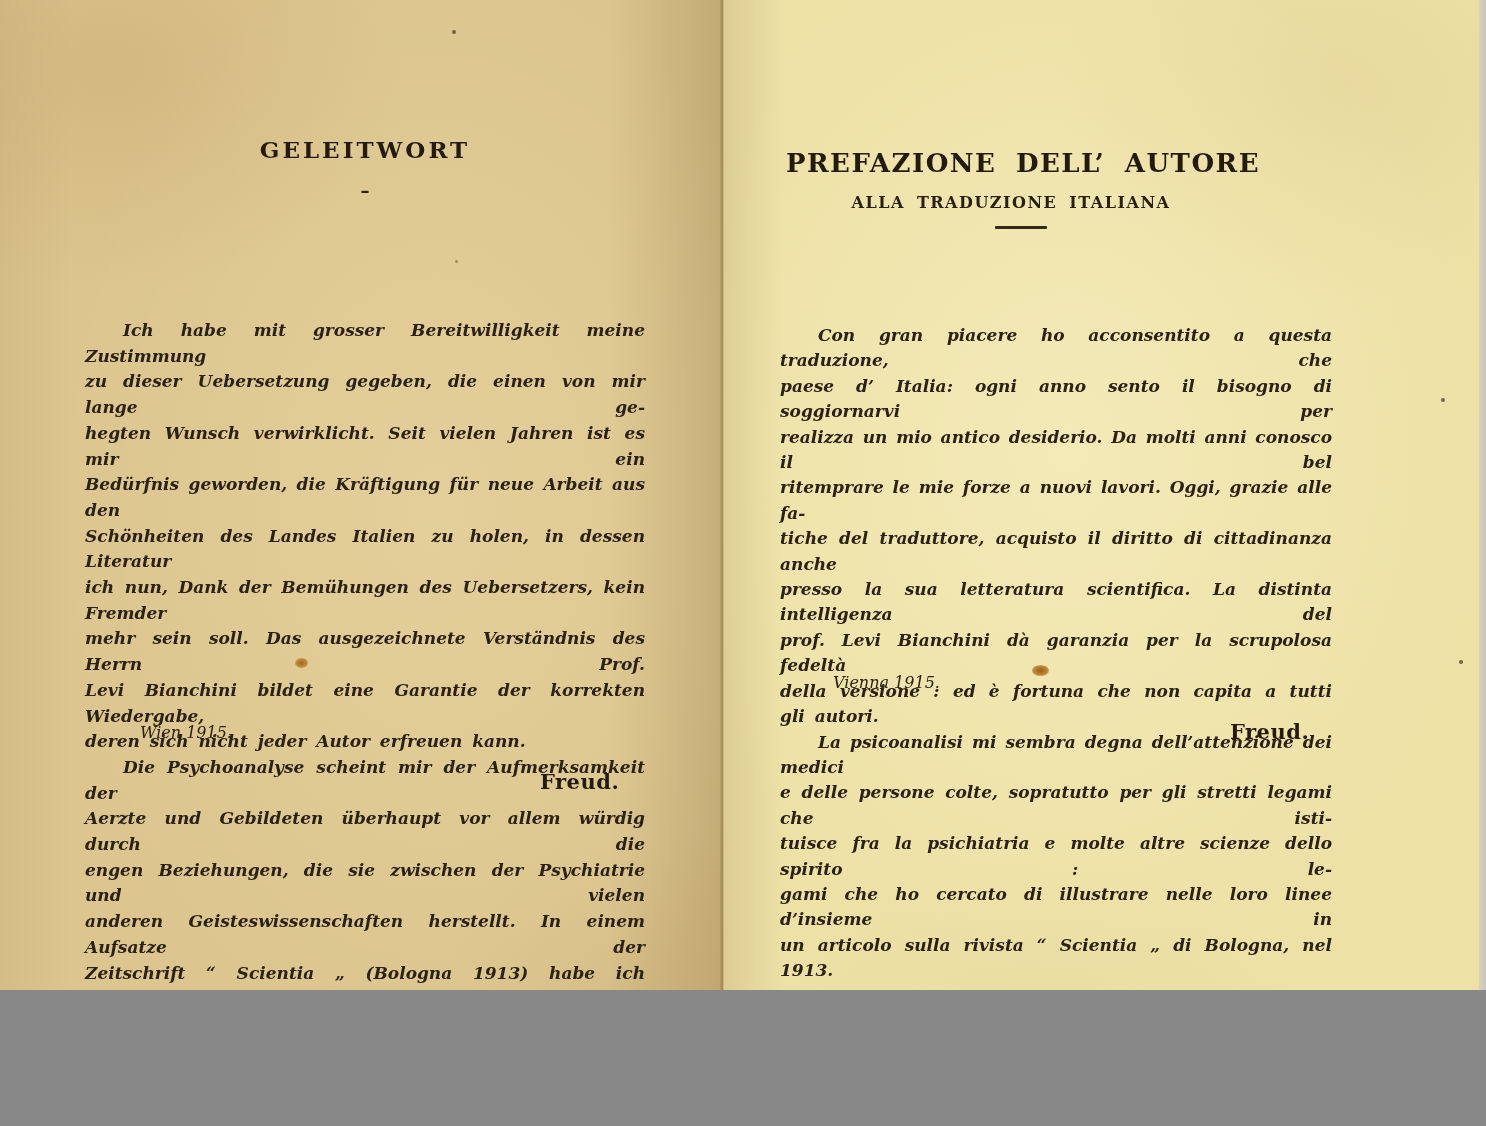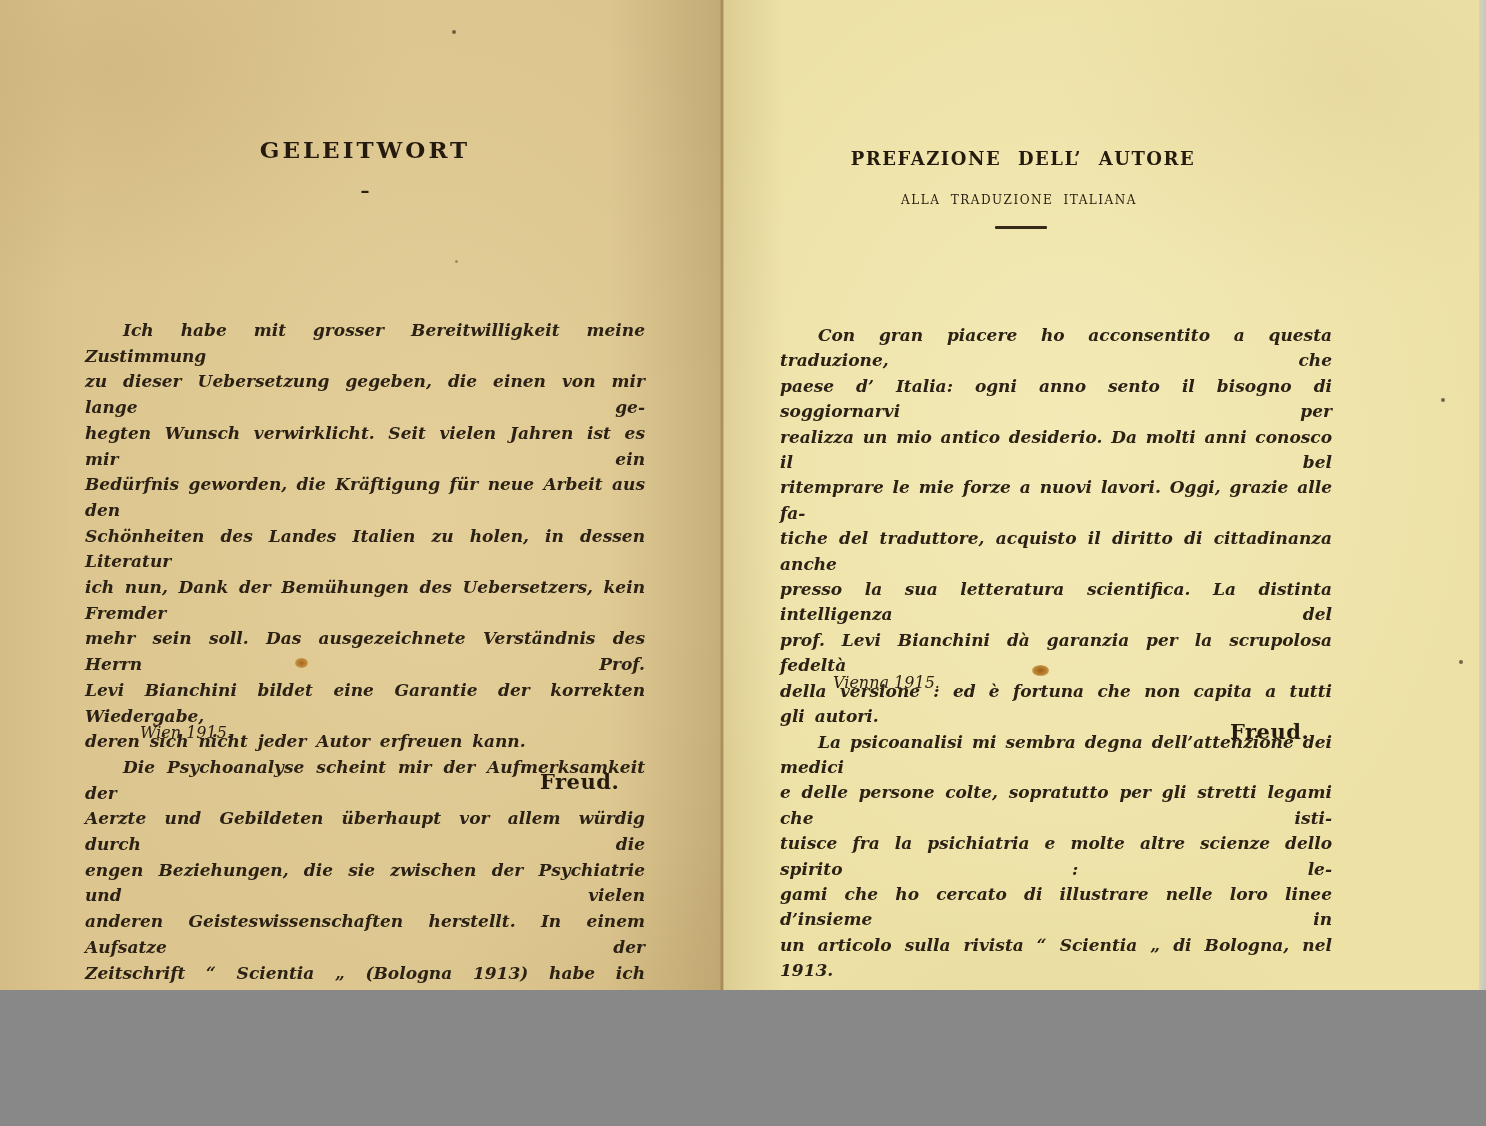--- a/index.html
+++ b/index.html
@@ -38,25 +38,25 @@
   }
 
   h1,h2,div,span,section{box-sizing:border-box;}
   .abs{position:absolute;}
 
   .title{
     margin:0;text-align:center;
     color:#241b0e;font-weight:bold;font-style:normal;
   }
   .page-left .title{left:85px;top:136px;width:560px;font-size:23px;letter-spacing:3px;}
-  .page-right .title{left:18px;top:148px;width:564px;font-size:18px;letter-spacing:1.5px;word-spacing:9px;}
+  .page-right .title{left:18px;top:148px;width:564px;font-size:26px;letter-spacing:1.5px;word-spacing:9px;}
   .subtitle{
-    left:14px;top:193px;width:564px;
+    left:6px;top:193px;width:564px;
     text-align:center;color:#2a2012;
-    font-size:12px;font-weight:normal;letter-spacing:1.5px;word-spacing:5px;
+    font-size:16px;font-weight:bold;letter-spacing:1.5px;word-spacing:5px;
   }
   .title-dash{
     left:85px;top:180px;width:560px;text-align:center;
     font-weight:bold;font-size:18px;color:#2a2012;
   }
   .title-rule{
     left:272px;top:226px;width:52px;height:3px;
     background:#352a18;border-radius:1px;
   }
 

